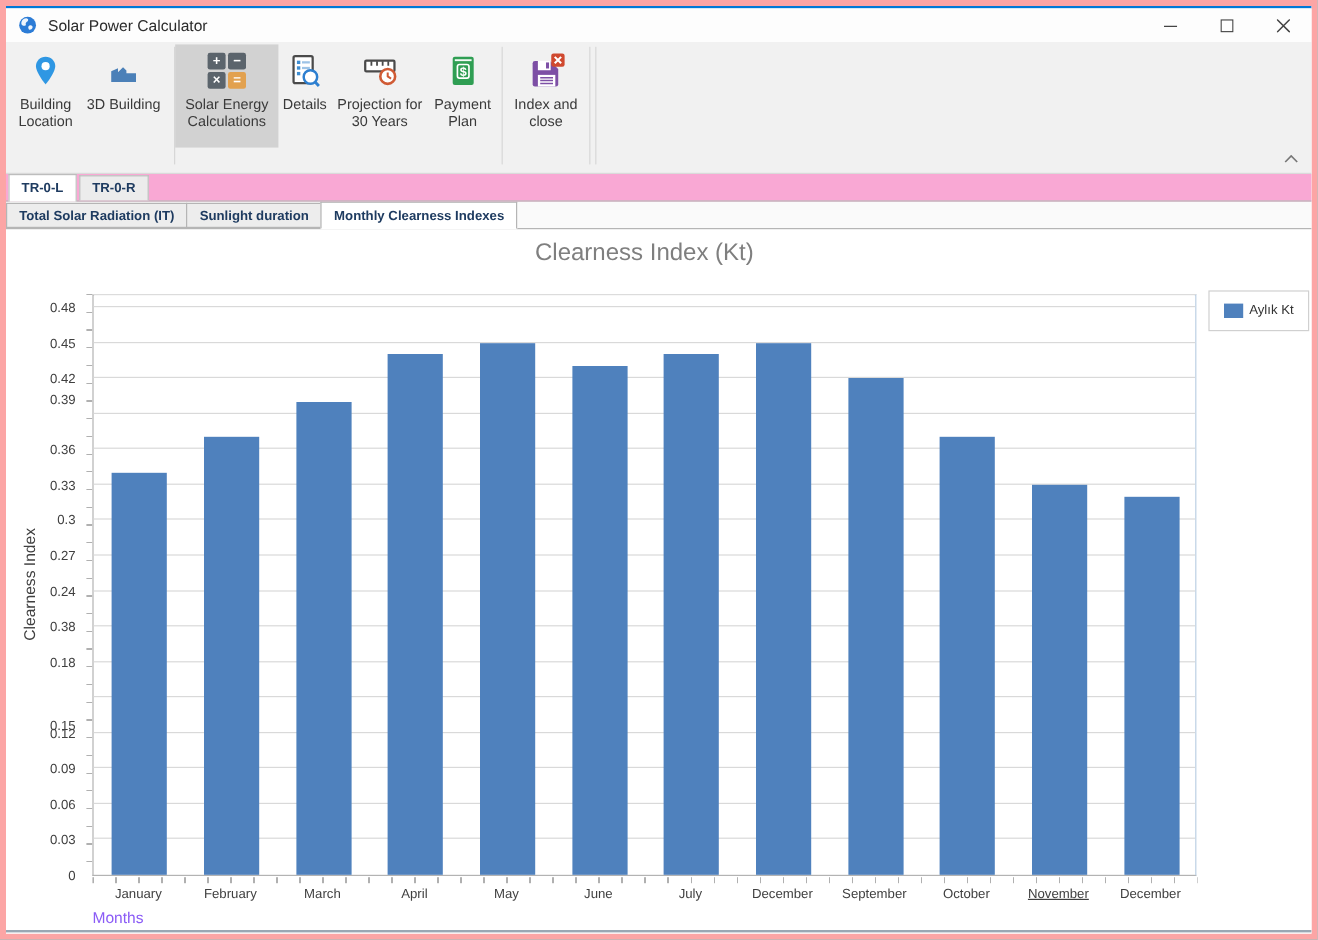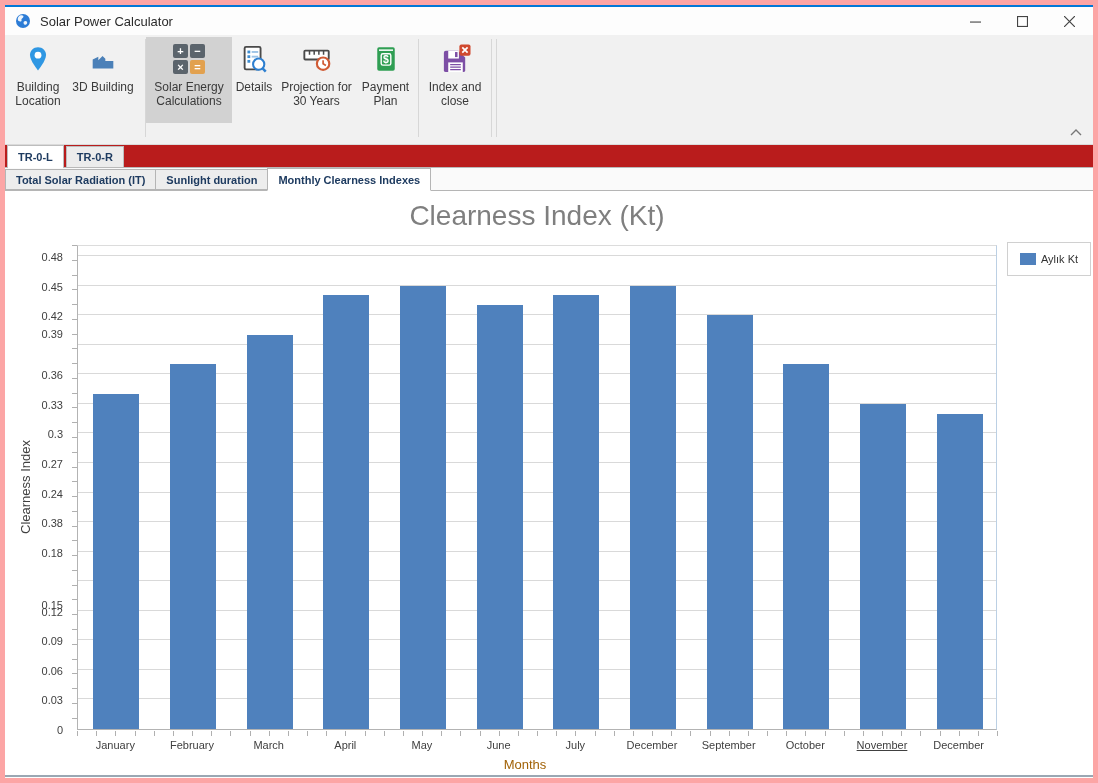--- a/index.html
+++ b/index.html
@@ -46,21 +46,21 @@
     display:flex; align-items:center; justify-content:center;
   }
 
   .calc-grid { display:grid; grid-template-columns:15px 15px; gap:2px; }
   .cg { width:15px; height:14px; display:flex; align-items:center; justify-content:center;
         color:#fff; font-size:11px; font-weight:bold; background:#5b646c; border-radius:2px; }
   .cg.orange { background:#e2a14f; }
 
   
   .doc-tabs {
-    height:23px; background:#b91c1c; display:flex; align-items:flex-end; padding-left:2px;
+    height:23px; background:#f9a8d4; display:flex; align-items:flex-end; padding-left:2px;
     border-bottom:1px solid #b9b9b9; position:relative; z-index:3;
   }
   .doc-tab {
     height:21px; line-height:20px; padding:0 10px; font-size:11px; font-weight:bold;
     color:#1e3b60; background:#ececec; border:1px solid #bdbdbd; border-bottom:none;
     margin-right:2px; cursor:default;
   }
   .doc-tab.selected { height:23px; background:#fff; margin-bottom:-1px; line-height:22px; }
 
   .view-tabs {
@@ -70,21 +70,21 @@
   .view-tab {
     height:21px; line-height:20px; padding:0 10px; font-size:11px; font-weight:bold;
     color:#1e3b60; background:#ededed; border:1px solid #b5b5b5; margin-right:-1px; cursor:default;
   }
   .view-tab.selected { height:23px; background:#fff; margin-bottom:-1px; line-height:22px; border-bottom:1px solid #fff; }
 
   
   .content { position:relative; height:584px; background:#fff; }
   .chart-title {
     position:absolute; left:72px; top:9px; width:920px; text-align:center;
-    font-size:28px; color:#7f7f7f;
+    font-size:20px; color:#7f7f7f;
   }
   .plot {
     position:absolute; left:72px; top:54px; width:920px; height:485px; background:#fff;
     border-left:1px solid #b3b3b3; border-bottom:1px solid #b3b3b3;
     border-top:1px solid #dcdcdc; border-right:1px solid #bcd0e4;
   }
   .gridline { position:absolute; left:0; width:100%; height:1px; background:#d9d9d9; }
   .bar { position:absolute; bottom:0; width:46px; }
   .y-ticks { position:absolute; left:0; top:54px; width:66px; height:485px; }
   .ytick { position:absolute; left:0; right:8px; text-align:right; font-size:11px; color:#404040; height:14px; line-height:14px; }
@@ -95,21 +95,21 @@
   .xtick-strip {
     position:absolute; left:72px; top:540px; width:921px; height:5px;
     background:repeating-linear-gradient(to right, #b0b0b0 0 1px, transparent 1px 19.17px);
   }
   .x-labels { position:absolute; left:72px; top:548px; width:920px; height:15px; }
   .xlabel { position:absolute; top:0; text-align:center; font-size:11px; color:#404040; }
   .y-title {
     position:absolute; left:20px; top:296px; transform:translate(-50%,-50%) rotate(-90deg);
     white-space:nowrap; font-size:13px; color:#3f3f3f;
   }
-  .x-title { position:absolute; left:60px; top:566px; width:920px; text-align:center; font-size:13px; color:#a16207; }
+  .x-title { position:absolute; left:72px; top:566px; width:920px; font-size:13px; color:#8b5cf6; }
   .legend {
     position:absolute; left:1002px; top:51px; width:84px; height:34px; background:#fff;
     border:1px solid #d0d0d0; display:flex; align-items:center; justify-content:center; gap:5px;
   }
   .legend-swatch { width:16px; height:12px; }
   .legend-label { font-size:11px; color:#333; }
 
   
   .bottom-strip {
     position:relative; height:11px; background:#fdfdfd; border-top:2px solid #9aa7b3;

